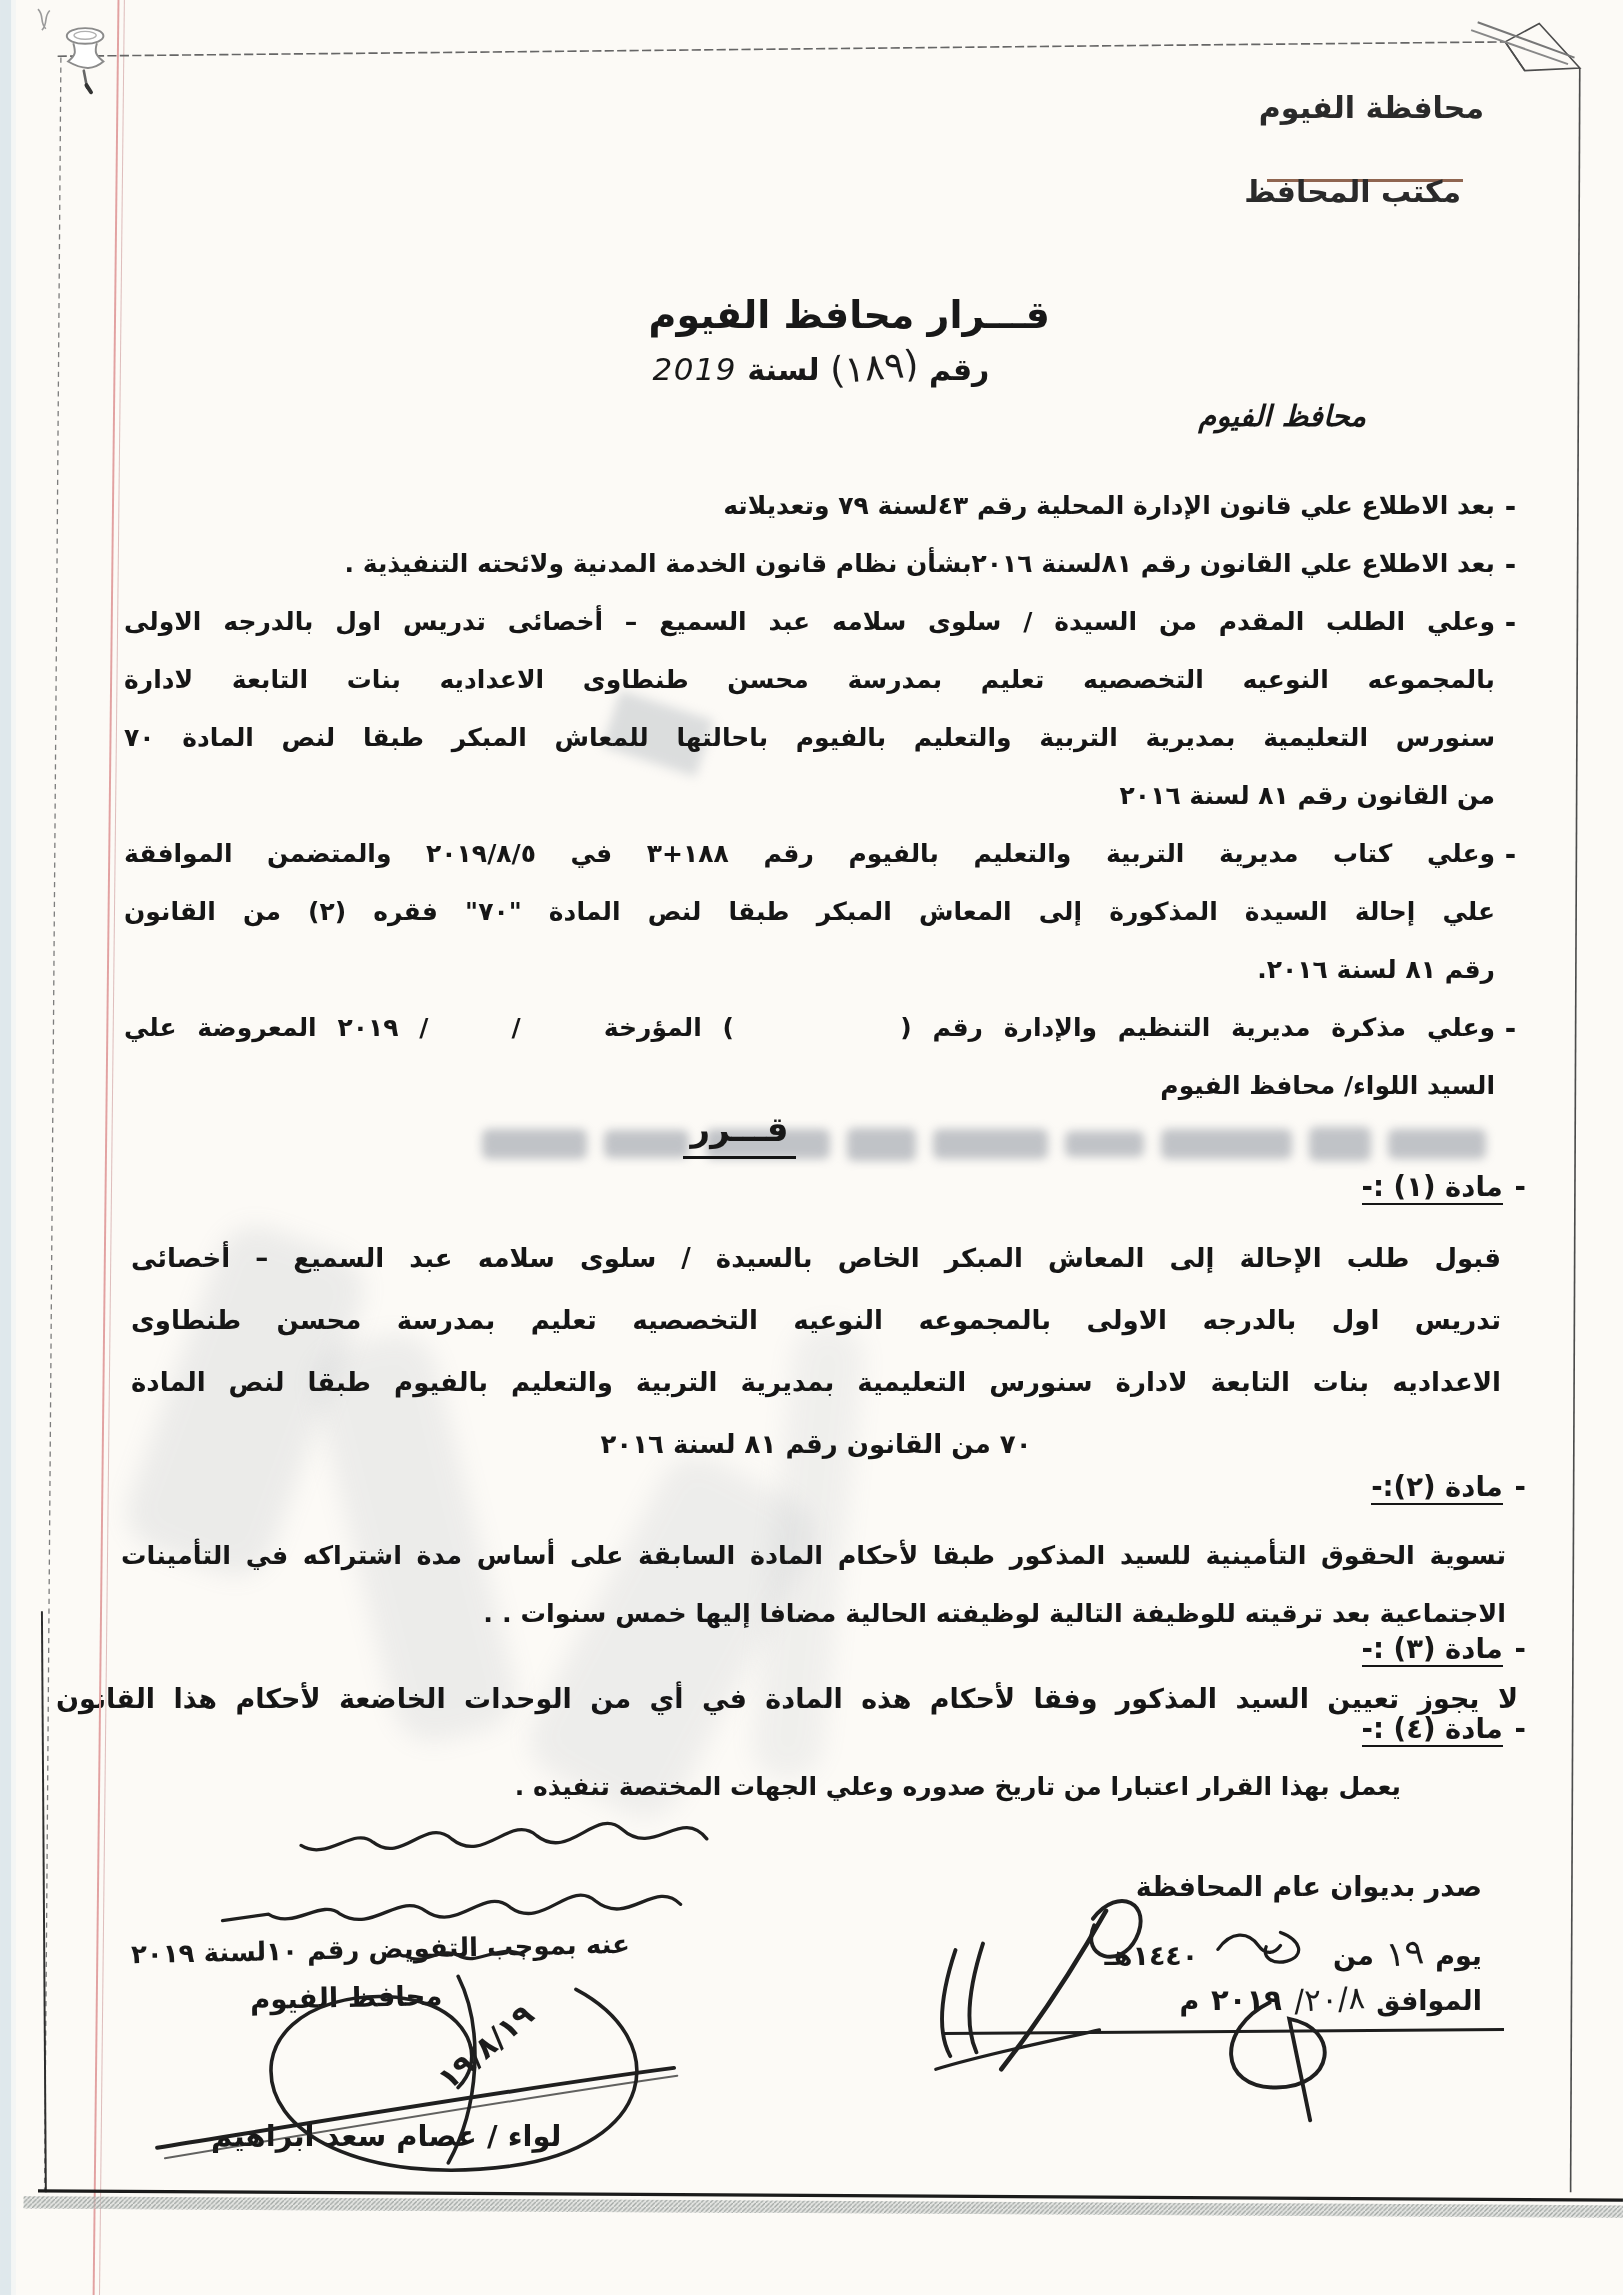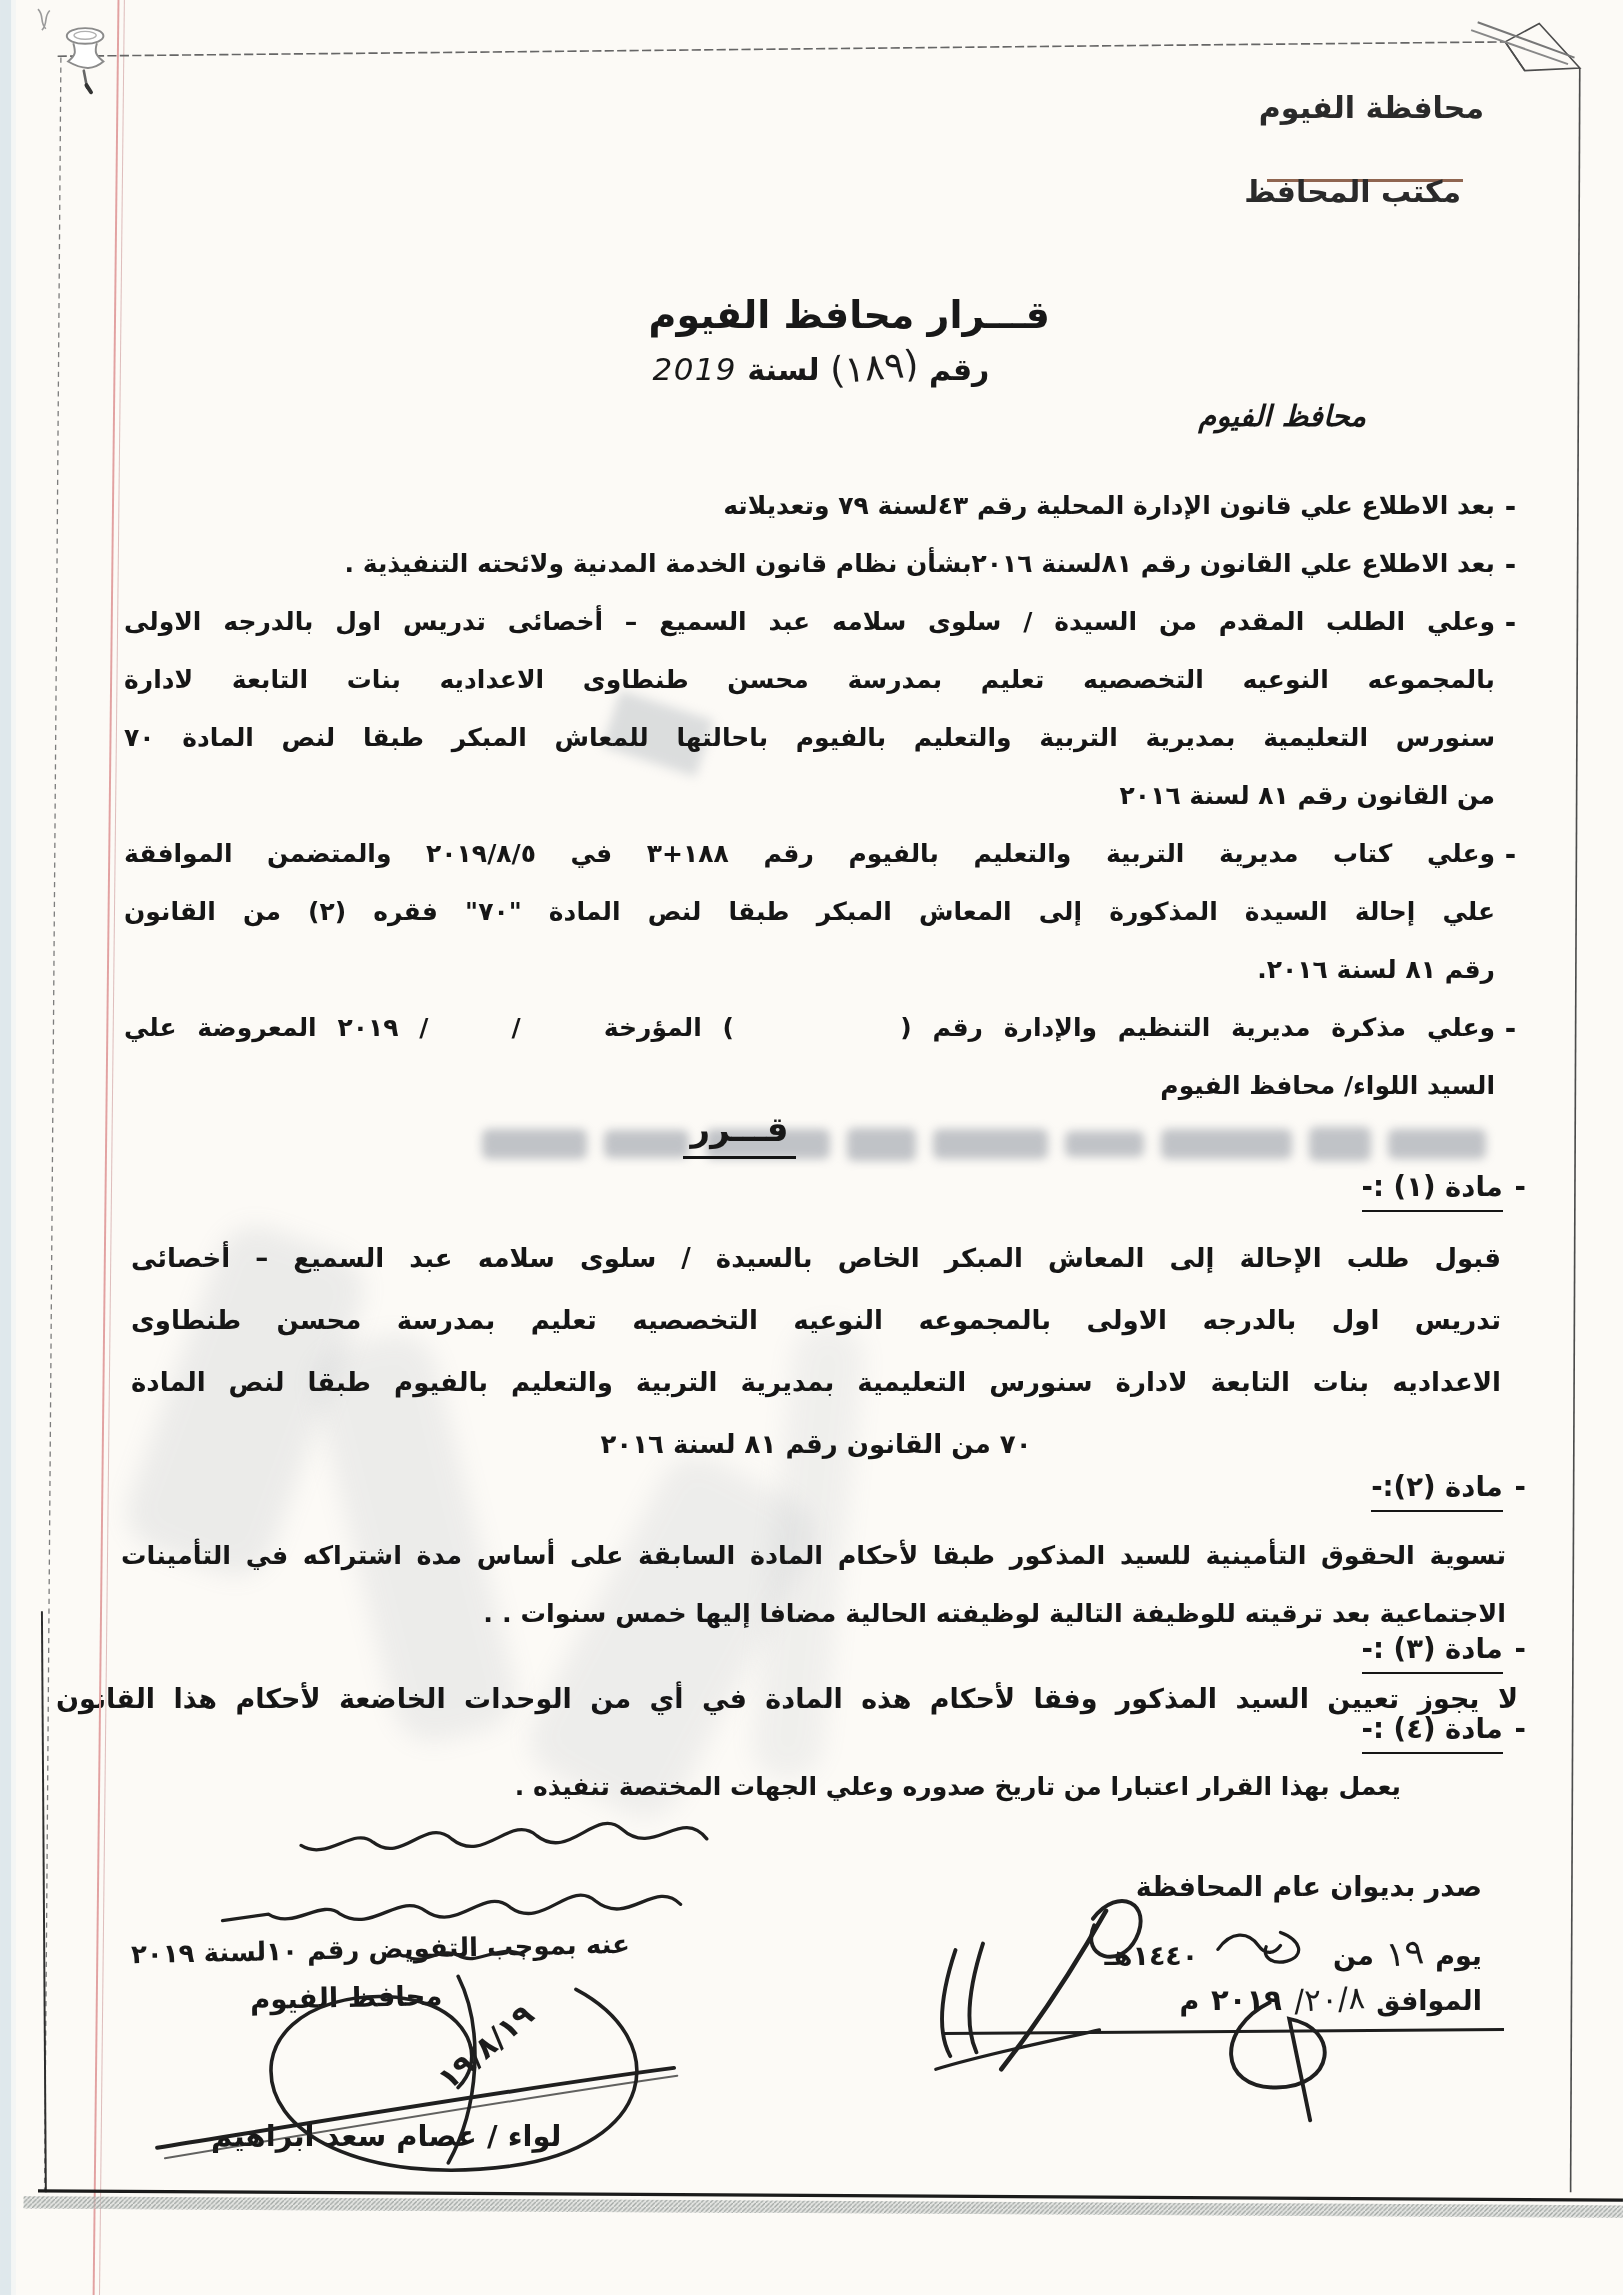--- a/index.html
+++ b/index.html
@@ -21,21 +21,21 @@
   .dash2{font-size:27.5px;font-weight:800;margin-left:11.8px;}
   .lines{flex:1;min-width:0;}
   .pl{direction:rtl;font-size:25px;font-weight:700;line-height:58px;white-space:nowrap;
       text-align:justify;color:#161616;}
   .pl.j{text-align-last:justify;}
   .pl.e{text-align-last:right;}
   .pl.c{text-align-last:center;}
   .qarrar{font-size:34px;font-weight:800;text-align:center;}
   .qarrar span{border-bottom:3.9px solid #141414;padding:0 7.9px 6.5px;}
   .art-head{display:flex;direction:rtl;align-items:baseline;font-size:27.5px;font-weight:800;}
-  .art-head .u{border-bottom:2.6px solid #161616;padding-bottom:8px;}
+  .art-head .u{border-bottom:2.6px solid #161616;padding-bottom:1px;}
   .para .pl{font-size:26px;line-height:62px;}
   .para2 .pl{font-size:25.5px;line-height:58px;}
   .stamp{font-size:26px;font-weight:800;transform:rotate(-1.2deg);white-space:nowrap;}
   .sig-name{font-size:29px;font-weight:800;white-space:nowrap;}
   .hw-date{font-size:30px;font-weight:600;transform:rotate(-40deg);white-space:nowrap;}
   .issued-line{display:flex;direction:rtl;align-items:baseline;gap:11.8px;font-size:27px;
                font-weight:800;white-space:nowrap;}
   .hw-day{font-size:35px;font-weight:500;transform:rotate(-6deg);display:inline-block;}
   .hw-greg{font-size:31px;font-weight:500;transform:rotate(-3deg);display:inline-block;}
   .rule-brown{background:#7b4a33;opacity:.85;}

